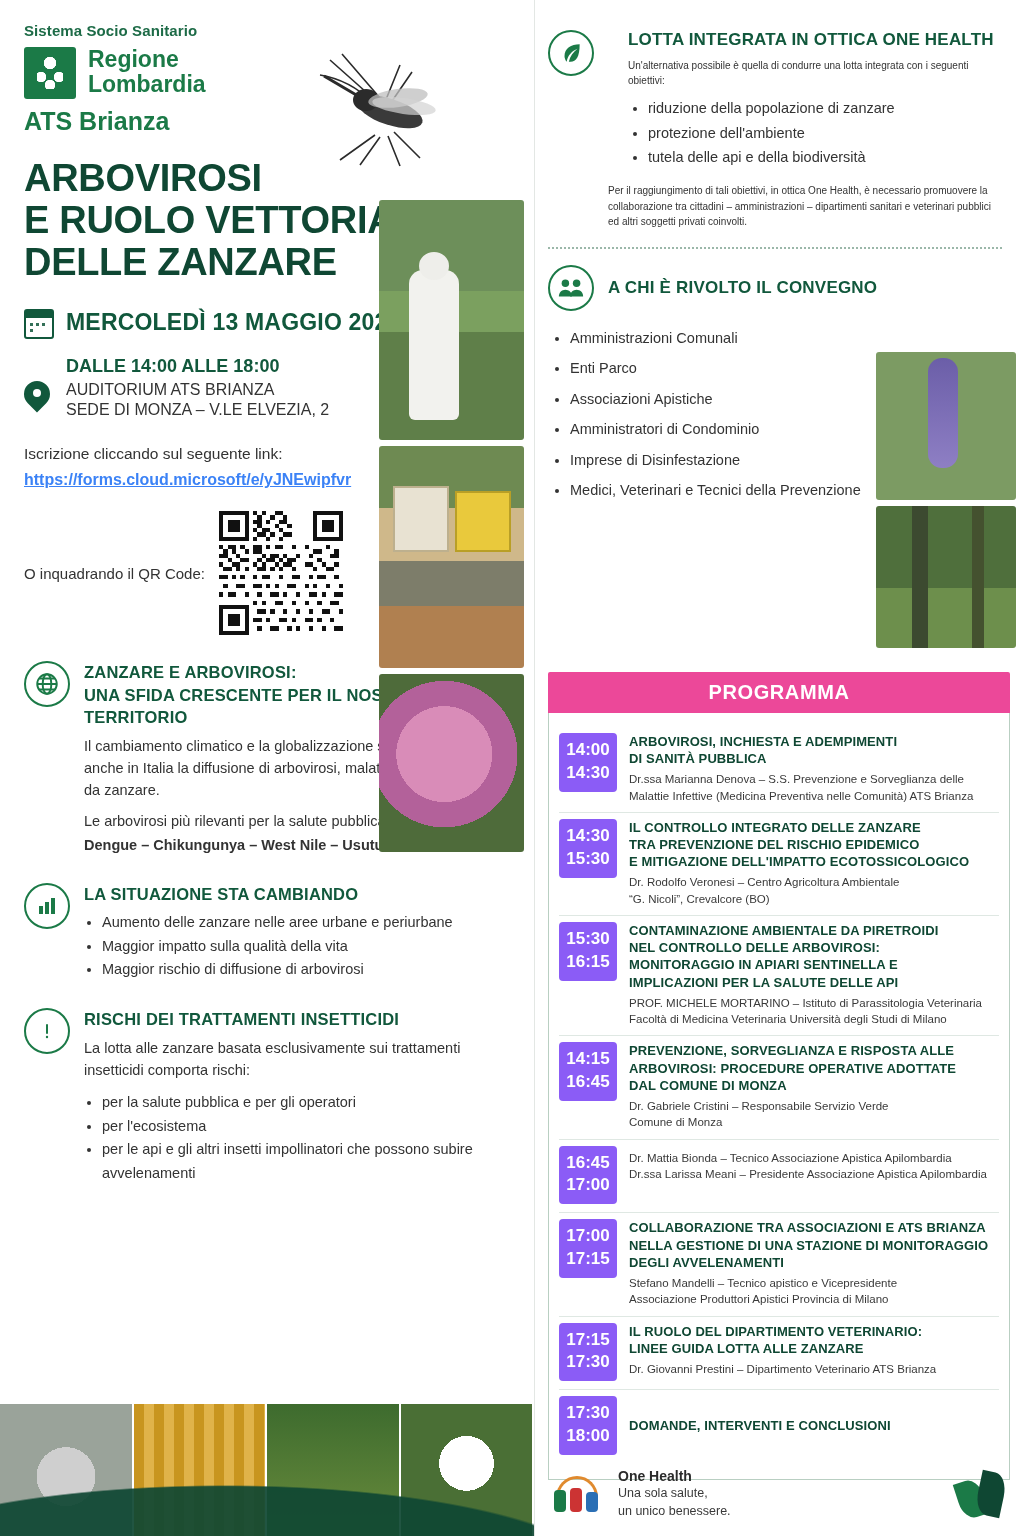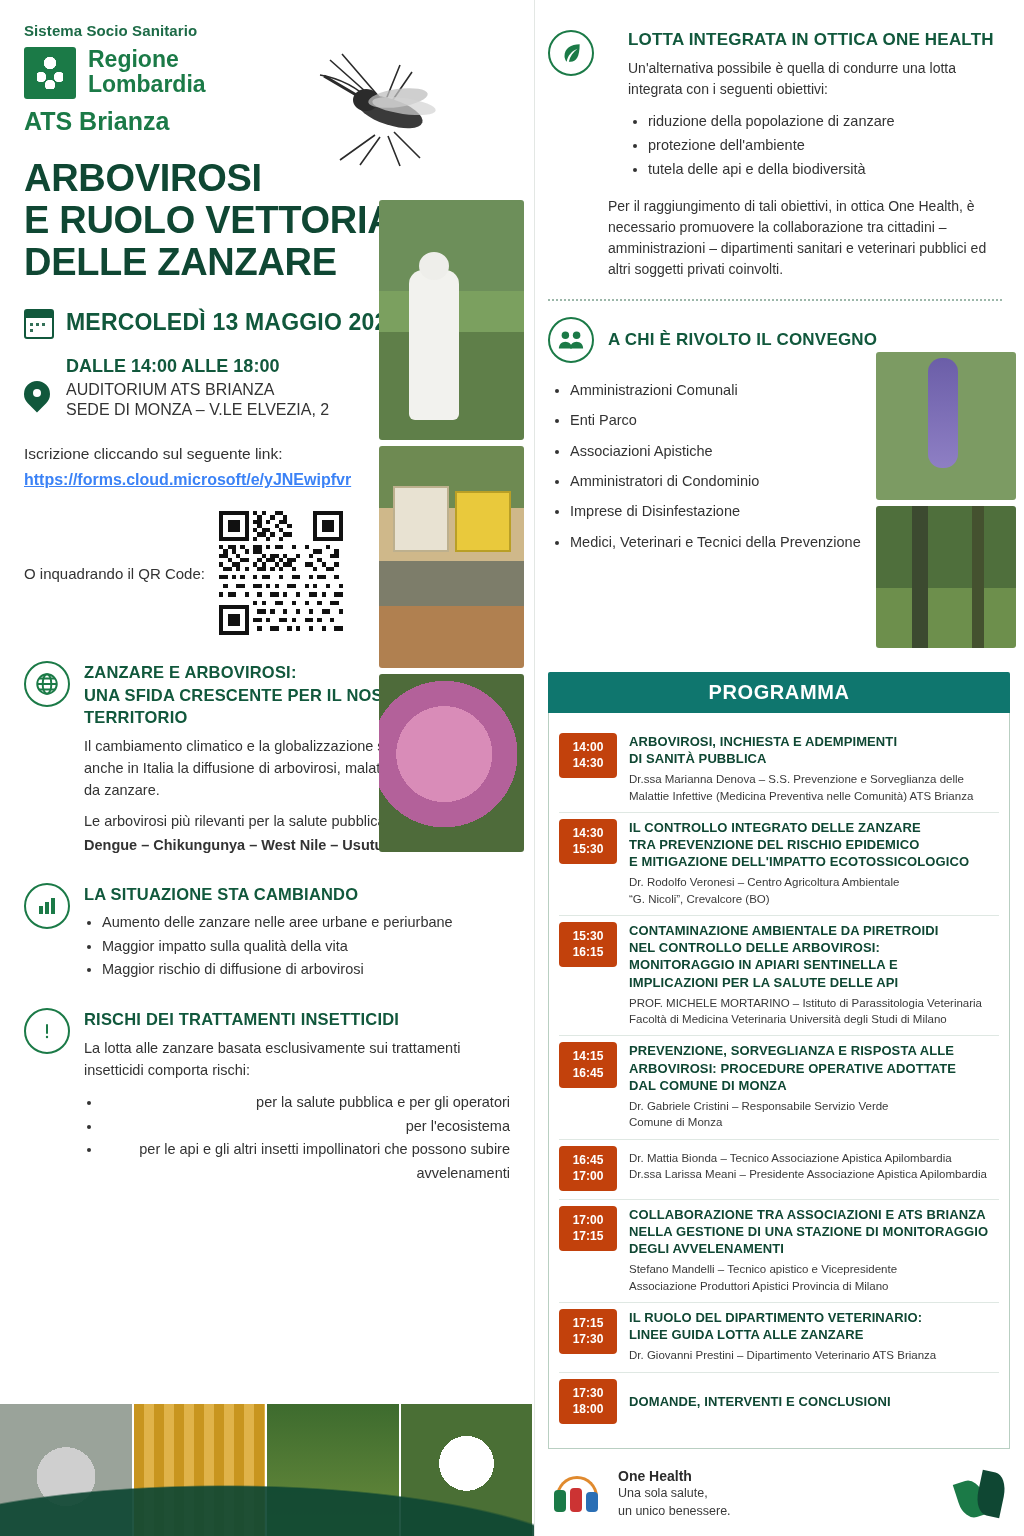--- a/index.html
+++ b/index.html
@@ -112,21 +112,21 @@
   .si1 { background: radial-gradient(circle at 50% 55%, #cfcfcf 0 30%, #9aa39a 30% 100%); }
   .si2 { background: repeating-linear-gradient(90deg,#c8951f 0 10px,#e0b34a 10px 20px); }
   .si3 { background: linear-gradient(to bottom,#3d6b2e,#6a8c3c); }
   .si4 { background: radial-gradient(circle at 50% 45%, #ffffff 0 28%, #4a6f35 28% 100%); }
 
   
   .right { position: absolute; left: 534px; top: 0; width: 490px; height: 1536px; padding: 30px 22px 0 14px; }
   .rsec { display: flex; gap: 20px; }
   .rsec .sec-body { margin-left: 14px; }
   .rh { font-size: 17px; font-weight: bold; color: #11583c; letter-spacing: .2px; }
-  .rp { font-size: 14px; line-height: 1.52; color: #333; margin-top: 8px; }
+  .rp { font-size: 10px; line-height: 1.52; color: #333; margin-top: 8px; }
   ul.rbul { margin-top: 8px; padding-left: 20px; }
   ul.rbul li { font-size: 14.5px; line-height: 1.68; color: #333; }
 
   .dotline { margin: 18px 0 4px 0; border-top: 2px dotted #9bb7a9; }
 
   .rsec2 { margin-top: 16px; display: flex; align-items: center; }
   ul.rbul2 { margin-top: 12px; padding-left: 22px; }
   ul.rbul2 li { font-size: 14.5px; line-height: 2.1; color: #333; }
 
   .ph4 { position:absolute; left: 876px; top: 352px; width: 140px; height: 148px; border-radius:3px;
@@ -134,27 +134,27 @@
     overflow:hidden;}
   .ph4:before{content:"";position:absolute;left:52px;top:6px;width:30px;height:110px;border-radius:14px;
     background:linear-gradient(to bottom,#6b5ea8,#8e7fc4);}
   .ph5 { position:absolute; left: 876px; top: 506px; width: 140px; height: 142px; border-radius:3px;
     background: linear-gradient(to bottom,#4f6f3c 0 58%, #6d8f4c 58% 100%); overflow:hidden;}
   .ph5:before{content:"";position:absolute;left:36px;top:0;width:16px;height:142px;background:#3c4a30;}
   .ph5:after{content:"";position:absolute;left:96px;top:0;width:12px;height:142px;background:#44512f;}
 
   
   .prog { position: absolute; left: 548px; top: 672px; width: 462px; }
-  .prog-head { background: #0f766e; color: #fff; text-align: center; font-size: 20px; font-weight: bold;
+  .prog-head { background: #ec4899; color: #fff; text-align: center; font-size: 20px; font-weight: bold;
     padding: 9px 0; letter-spacing: .6px; border-radius: 2px 2px 0 0; }
   .prog-body { border: 1.5px solid #b9cfc2; border-top: none; padding: 14px 10px 16px 10px; }
   .prow { display: flex; padding: 6px 0 8px 0; border-bottom: 1px solid #dfe8e3; }
   .prow:last-child { border-bottom: none; }
   .time { width: 58px; flex: 0 0 58px; }
-  .tpill { background: #c2410c; color: #fff; font-size: 12px; font-weight: bold; text-align: center;
+  .tpill { background: #8b5cf6; color: #fff; font-size: 17px; font-weight: bold; text-align: center;
     border-radius: 4px; padding: 6px 0 7px 0; line-height: 1.35; }
   .pcontent { margin-left: 12px; flex: 1; }
   .ptitle { font-size: 13px; font-weight: bold; color: #0f4733; line-height: 1.32; letter-spacing: .1px; }
   .pspk { font-size: 11.5px; color: #3a3a3a; line-height: 1.42; margin-top: 4px; }
 
   
   .footer { position: absolute; left: 548px; bottom: 14px; width: 462px; display: flex; align-items: center; }
   .oh-icon { width: 58px; height: 44px; position: relative; flex: 0 0 58px; }
   .oh-icon .r1 { position:absolute; left:8px; top:4px; width:42px; height:22px; border:3px solid #e08a2e; border-bottom:none; border-radius: 22px 22px 0 0; }
   .oh-icon .p1 { position:absolute; left:6px; top:18px; width:12px; height:22px; background:#1b7a47; border-radius:4px; }
@@ -413,21 +413,21 @@
     <div class="sec">
       <div class="circ">
         <svg width="24" height="24" viewBox="0 0 24 24" fill="none" stroke="#1b7a47" stroke-width="2" stroke-linecap="round">
           <path d="M12 6v8"></path>
             <circle cx="12" cy="18" r="1.2" fill="#1b7a47" stroke="none"></circle>
         </svg>
       </div>
       <div class="sec-body">
         <div class="sec-h">RISCHI DEI TRATTAMENTI INSETTICIDI</div>
         <div class="sec-p">La lotta alle zanzare basata esclusivamente sui trattamenti insetticidi comporta rischi:</div>
-        <ul class="bul" style="margin-top:10px;text-align:right;">
+        <ul class="bul" style="margin-top:10px;">
           <li>per la salute pubblica e per gli operatori</li>
           <li>per l'ecosistema</li>
           <li>per le api e gli altri insetti impollinatori che possono subire avvelenamenti</li>
         </ul>
       </div>
     </div>
 
     <div class="strip">
       <div class="strip-imgs">
         <div class="si1"></div>

